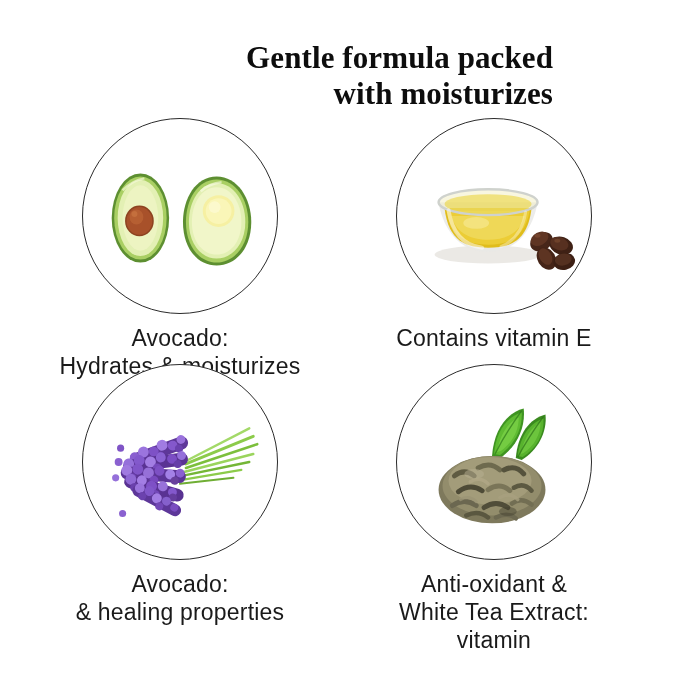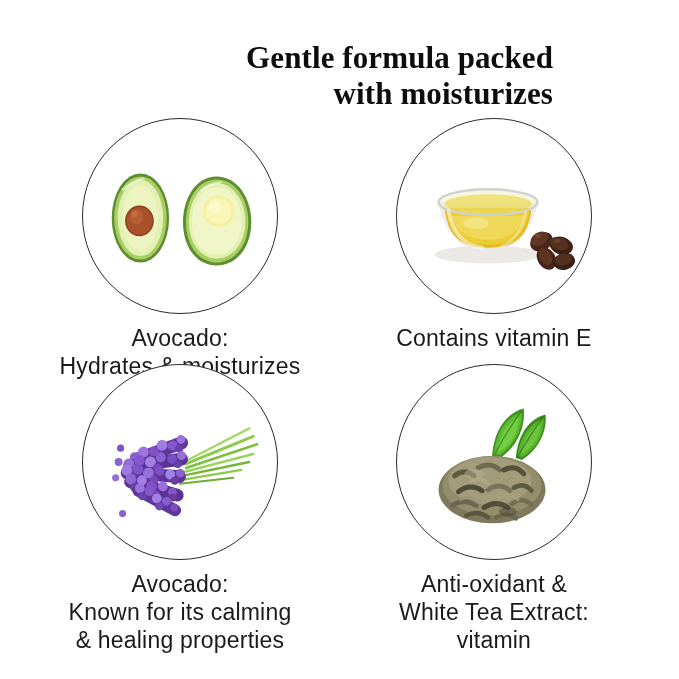--- a/index.html
+++ b/index.html
@@ -242,21 +242,20 @@
 
           <circle cx="36" cy="98" r="4" fill="#8a61d0"></circle>
           <circle cx="33" cy="114" r="3.6" fill="#9570da"></circle>
           <circle cx="38" cy="84" r="3.6" fill="#7f54c6"></circle>
           <circle cx="40" cy="150" r="3.6" fill="#8a61d0"></circle>
         </g>
       </svg>
     </div>
     <div class="caption">
       <span>Avocado:</span>
-      <span>Known for its calming</span>
       <span>&amp; healing properties</span>
     </div>
   </div>
 
   <div class="card card-c3">
     <div class="circle">
       <svg class="art" viewBox="0 0 196 196">
 
         <g>
           <path d="M96 92 C98 64 112 48 128 44 C130 62 122 82 104 94 Z" fill="#3f9422"></path>

